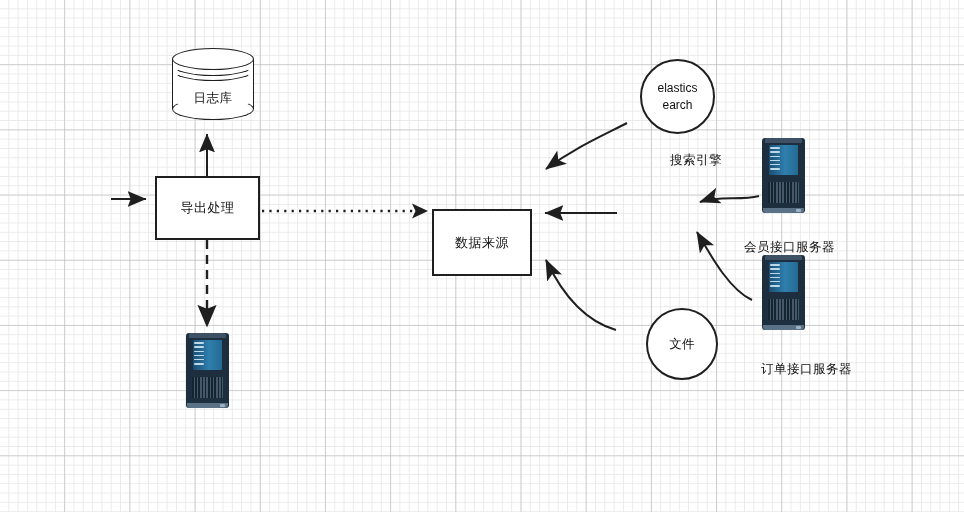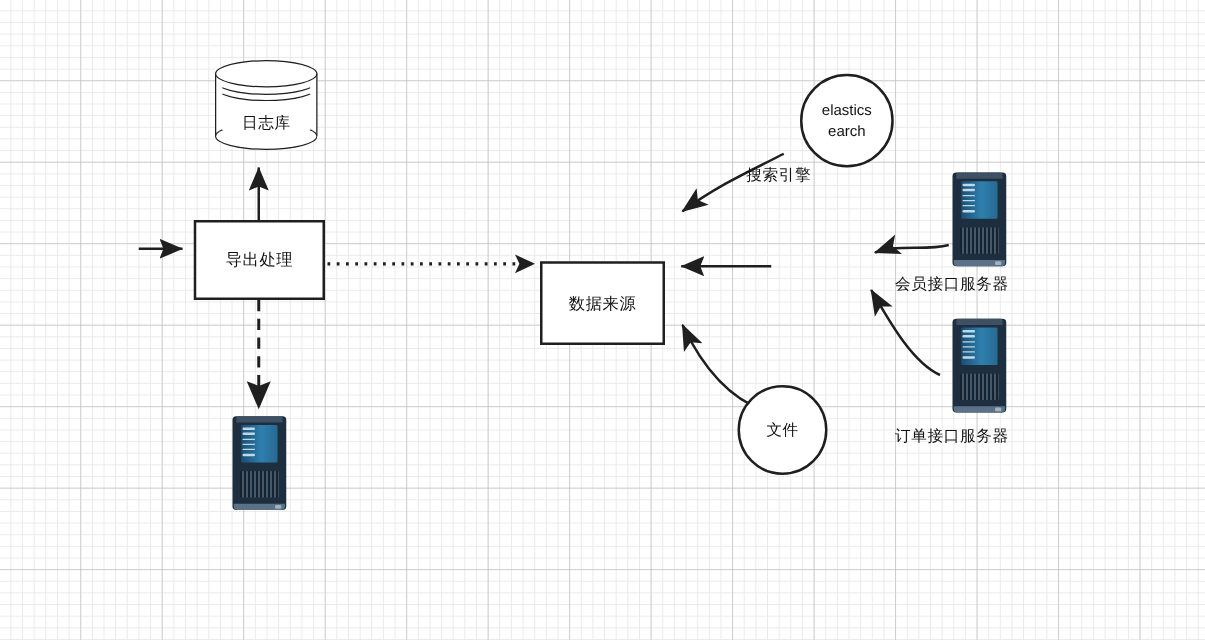--- a/index.html
+++ b/index.html
@@ -49,25 +49,26 @@
     color:#111;
     font-size:12.5px;
     line-height:17px;
     letter-spacing:.3px;
   }
   .circle.latin{font-size:12px;letter-spacing:0;}
 
   
   .caption{
     position:absolute;
-    text-align:left;
+    text-align:right;
     font-size:12.5px;
     color:#111;
     letter-spacing:.5px;
     white-space:nowrap;
+    margin-top:20px;
   }
 
   
   .cylinder{position:absolute;}
   .cylinder .body{
     position:absolute;left:0;top:11px;
     width:100%;height:calc(100% - 22px);
     border-left:1.6px solid #1f1f1f;
     border-right:1.6px solid #1f1f1f;
     background:#fff;
@@ -222,40 +223,40 @@
 
   <div class="node circle latin" style="left:640px;top:59px;width:75px;height:75px;">
     <div>
       <div>elastics</div>
       <div>earch</div>
     </div>
   </div>
   <div class="caption" style="left:597px;top:132px;width:125px;">搜索引擎</div>
 
 
-  <div class="node circle" style="left:590px;top:308px;width:72px;height:72px;">
+  <div class="node circle" style="left:646px;top:308px;width:72px;height:72px;">
     <span>文件</span>
   </div>
 
   <div class="server" style="left:762px;top:138px;width:43px;height:75px;">
     <div class="chassis"></div>
     <div class="topbar"></div>
     <div class="panel">
       <div class="slot" style="top:8%;"></div>
       <div class="slot" style="top:22%;"></div>
       <div class="slot" style="top:36%;"></div>
       <div class="slot" style="top:50%;"></div>
       <div class="slot" style="top:64%;"></div>
       <div class="slot" style="top:78%;"></div>
     </div>
     <div class="grill"></div>
     <div class="base"></div>
     <div class="led"></div>
   </div>
-  <div class="caption" style="left:716px;top:219px;width:136px;">会员接口服务器</div>
+  <div class="caption" style="left:699px;top:219px;width:136px;">会员接口服务器</div>
 
   <div class="server" style="left:762px;top:255px;width:43px;height:75px;">
     <div class="chassis"></div>
     <div class="topbar"></div>
     <div class="panel">
       <div class="slot" style="top:8%;"></div>
       <div class="slot" style="top:22%;"></div>
       <div class="slot" style="top:36%;"></div>
       <div class="slot" style="top:50%;"></div>
       <div class="slot" style="top:64%;"></div>

